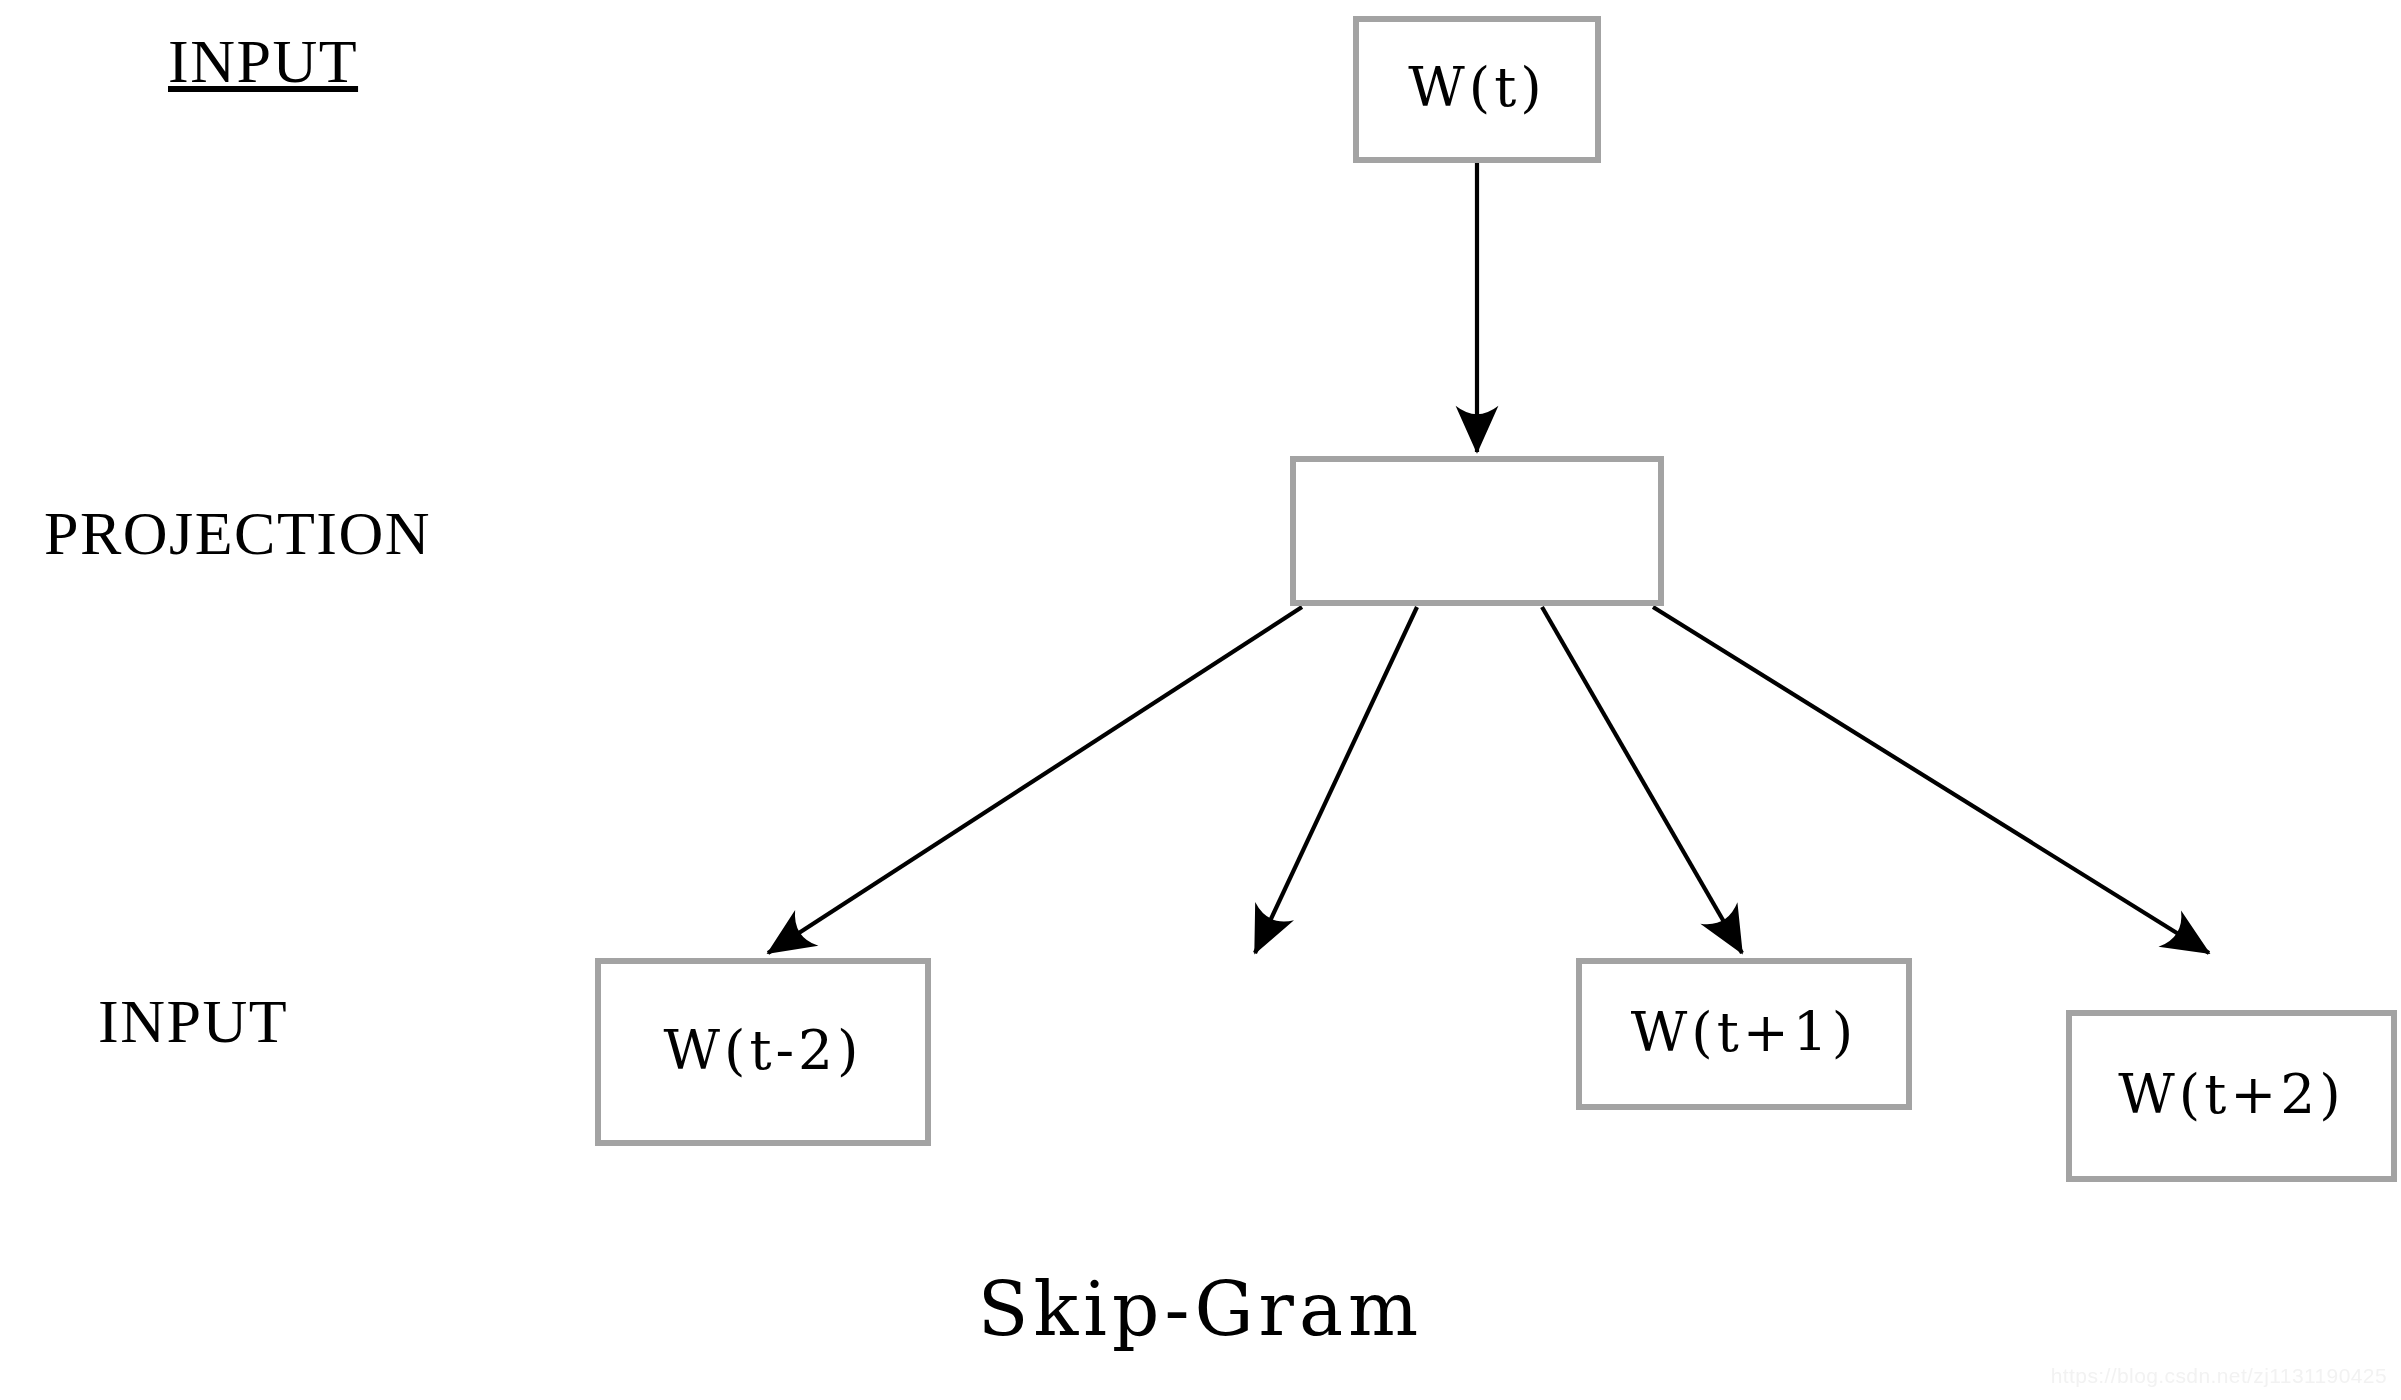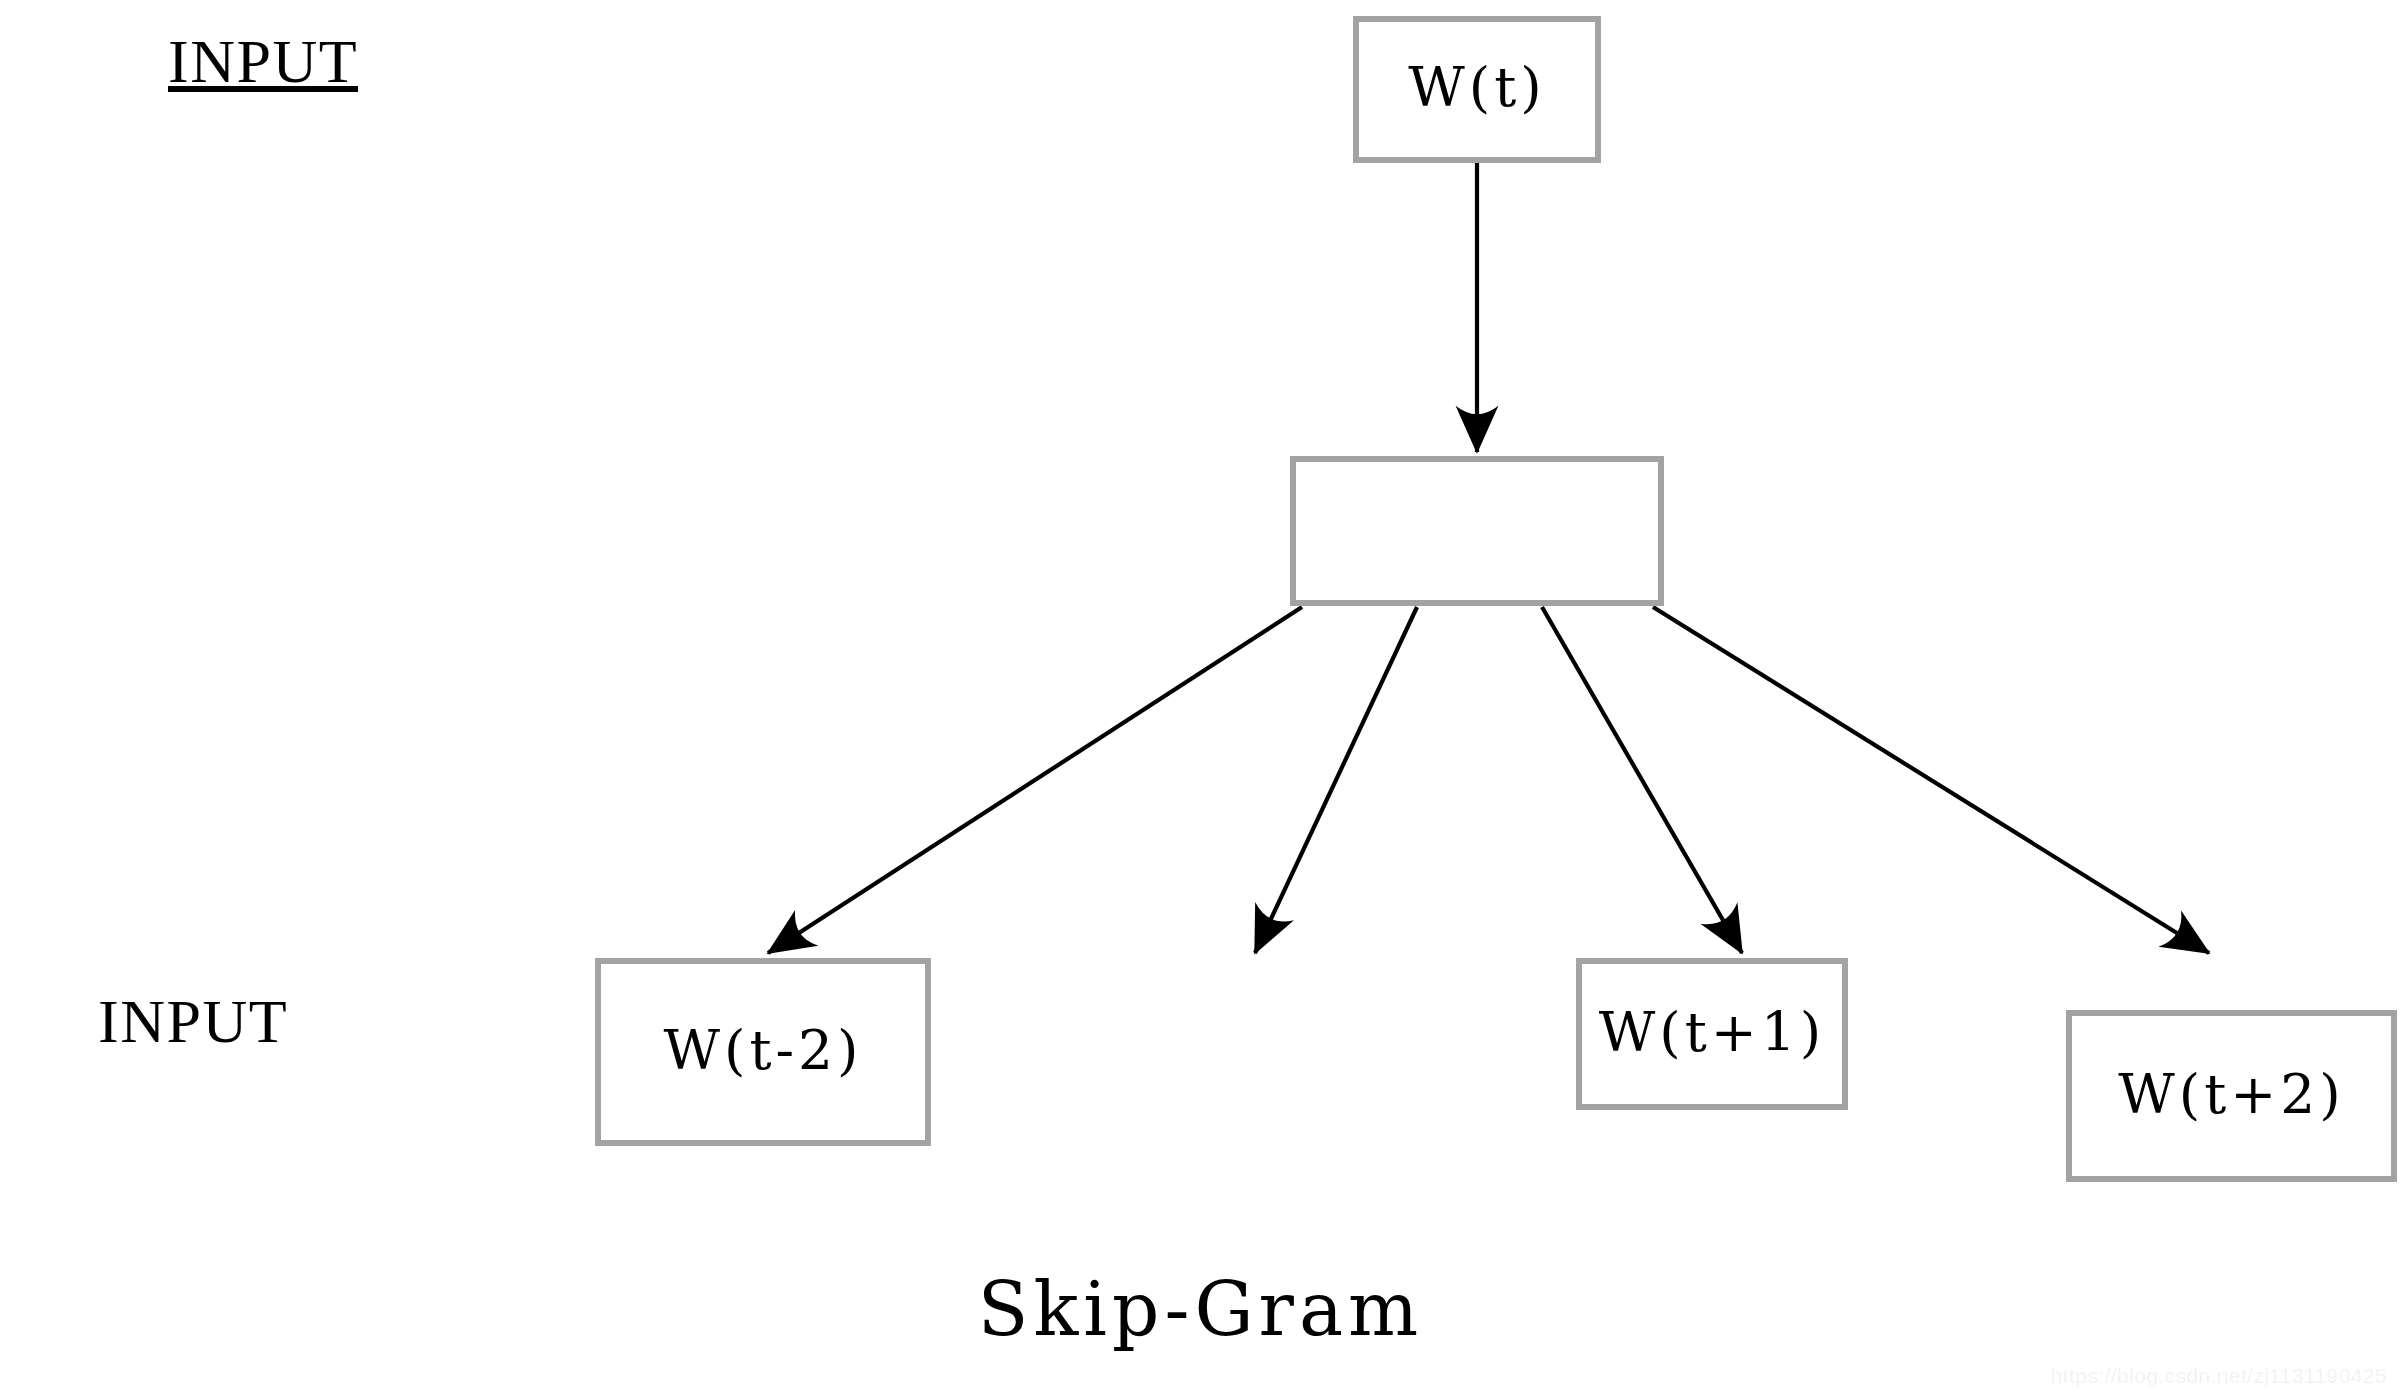--- a/index.html
+++ b/index.html
@@ -66,21 +66,21 @@
     white-space: nowrap;
     color: #000000;
     transform: translateY(-2px);
   }
 
   #node-input      { left: 1353px; top: 16px;  width: 248px; height: 147px; }
   #node-projection { left: 1290px; top: 456px; width: 374px; height: 150px; }
 
   #node-out-0 { left: 595px;  top: 958px; width: 336px; height: 188px; }
   #node-out-1 { left: 1086px; top: 958px; width: 334px; height: 152px; }
-  #node-out-2 { left: 1576px; top: 958px; width: 272px; height: 152px; }
+  #node-out-2 { left: 1576px; top: 958px; width: 336px; height: 152px; }
   #node-out-3 { left: 2066px; top: 1010px; width: 331px; height: 172px; }
 
   
   #caption {
     position: absolute;
     left: 0;
     top: 1272px;
     width: 2401px;
     text-align: center;
     font-family: "DejaVu Serif", "Liberation Serif", serif;
@@ -121,20 +121,21 @@
       <line x1="1477" y1="163" x2="1477" y2="452"></line>
       <line x1="1302" y1="607" x2="768" y2="953"></line>
       <line x1="1417" y1="607" x2="1255" y2="953"></line>
       <line x1="1542" y1="607" x2="1742" y2="953"></line>
       <line x1="1653" y1="607" x2="2209" y2="953"></line>
     </g>
   </svg>
 
   <div class="row-label" id="label-input">INPUT</div>
 
+  <div class="row-label" id="label-projection">PROJECTION</div>
 
   <div class="row-label" id="label-output">INPUT</div>
 
   <div class="node-box" id="node-input">
     <span class="node-label">W(t)</span>
   </div>
 
   <div class="node-box" id="node-projection">
     <span class="node-label"></span>
   </div>

